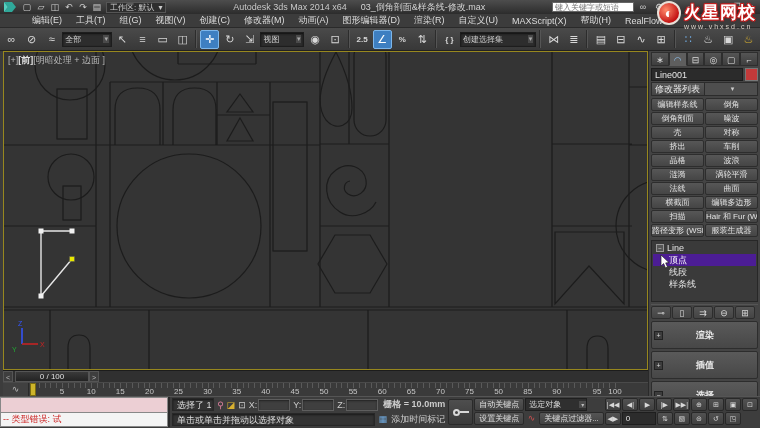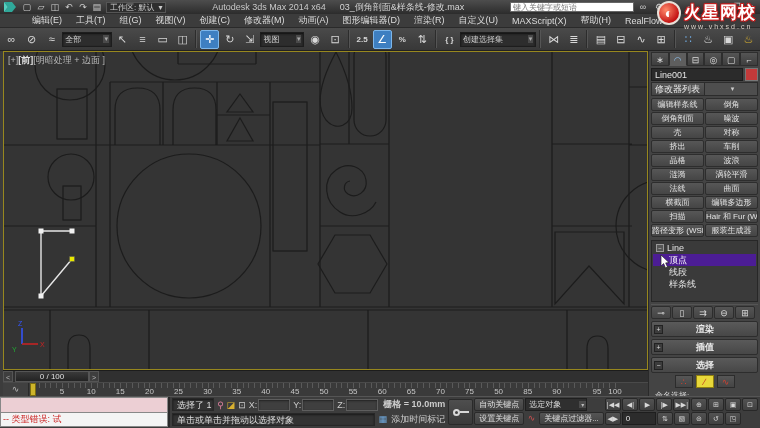--- a/index.html
+++ b/index.html
@@ -7,21 +7,21 @@
   .app{position:relative;width:760px;height:428px;background:#3c3c3c;overflow:hidden;color:#d8d8d8;font-size:9px;}
 
   
   .titlebar{height:14px;display:flex;align-items:center;background:linear-gradient(#4d4d4d,#2c2c2c);padding:0 2px;gap:2px;}
   .maxlogo{width:16px;height:13px;display:flex;align-items:center;justify-content:center;}
   .qat .ic,.titlebar .ic{width:14px;height:12px;font-size:9px;line-height:12px;text-align:center;color:#cfcfcf;cursor:default;}
   .qat{display:flex;align-items:center;}
   .wsdd{display:flex;align-items:center;height:11px;background:#2e2e2e;border:1px solid #555;color:#ccc;font-size:8px;padding:0 3px;gap:4px;}
   .titletext{flex:1;text-align:center;color:#c9c9c9;font-size:9px;white-space:nowrap;overflow:hidden;}
   .titletext .fname{margin-left:14px;color:#d5d5d5;}
-  .searchbox{width:124px;height:10px;font-size:8px;border:1px solid #666;background:#fff;color:#555;padding:0 2px;}
+  .searchbox{width:82px;height:10px;font-size:8px;border:1px solid #666;background:#fff;color:#555;padding:0 2px;}
   .winctl{display:flex;}
   .winctl .ic{font-size:8px;}
 
   
   .menubar{height:14px;display:flex;align-items:center;background:#3c3c3c;border-bottom:1px solid #2a2a2a;padding-left:26px;gap:2px;}
   .menubar span{padding:0 6px;color:#dcdcdc;font-size:9px;white-space:nowrap;}
 
   
   .toolbar{height:23px;display:flex;align-items:center;background:linear-gradient(#4a4a4a,#383838);border-bottom:1px solid #222;padding:0 2px;gap:1px;}
   .tb{width:20px;height:19px;display:flex;align-items:center;justify-content:center;font-size:11px;color:#d8d8d8;border:1px solid transparent;border-radius:2px;}
@@ -63,21 +63,21 @@
   .modgrid{display:grid;grid-template-columns:1fr 1fr;gap:1px;margin-bottom:3px;}
   .modbtn{height:13px;background:linear-gradient(#575757,#454545);border:1px solid #2d2d2d;border-radius:2px;color:#e2e2e2;font-size:8px;line-height:11px;text-align:center;white-space:nowrap;overflow:hidden;}
   .stack{position:relative;height:62px;background:#3a3a3a;border:1px solid #272727;padding:1px;margin-bottom:2px;}
   .stackrow{height:12px;line-height:12px;color:#e2e2e2;padding-left:3px;display:flex;align-items:center;gap:3px;white-space:nowrap;}
   .stackrow .exp{width:8px;height:8px;border:1px solid #999;background:#555;font-size:6px;line-height:6px;text-align:center;color:#ddd;}
   .stackrow.child{padding-left:16px;}
   .stackrow.selected{background:#4c1d95;color:#fff;}
   .cursor-arrow{position:absolute;left:8px;top:14px;z-index:4;}
   .stacktools{display:flex;gap:1px;border-top:1px solid #555;padding-top:1px;margin-bottom:2px;}
   .stacktools .tb{width:20px;height:13px;font-size:9px;background:linear-gradient(#555,#444);border:1px solid #2d2d2d;}
-  .rollout{height:16px;display:flex;align-items:center;background:linear-gradient(#5a5a5a,#474747);border:1px solid #2d2d2d;border-radius:2px;margin-bottom:2px;}
+  .rollout{height:28px;display:flex;align-items:center;background:linear-gradient(#5a5a5a,#474747);border:1px solid #2d2d2d;border-radius:2px;margin-bottom:2px;}
   .rollout .pm{width:9px;height:9px;border:1px solid #222;background:#3c3c3c;font-size:7px;line-height:8px;text-align:center;color:#ddd;margin:0 2px;}
   .rollout b{flex:1;text-align:center;font-weight:bold;color:#ececec;font-size:9px;margin-right:12px;}
   .selicons{display:flex;justify-content:center;gap:3px;margin:2px 0;}
   .selico{width:18px;height:13px;background:linear-gradient(#565656,#454545);border:1px solid #2c2c2c;color:#d04030;font-size:9px;line-height:12px;text-align:center;}
   .selico.on{background:#e8d83a;border:1px solid #8f7f10;color:#c03020;}
   .namedsel{font-size:8px;color:#ddd;padding-left:4px;}
   .cpbtns{display:flex;gap:2px;margin-top:1px;}
   .cpbtns .modbtn{flex:1;}
 
   

